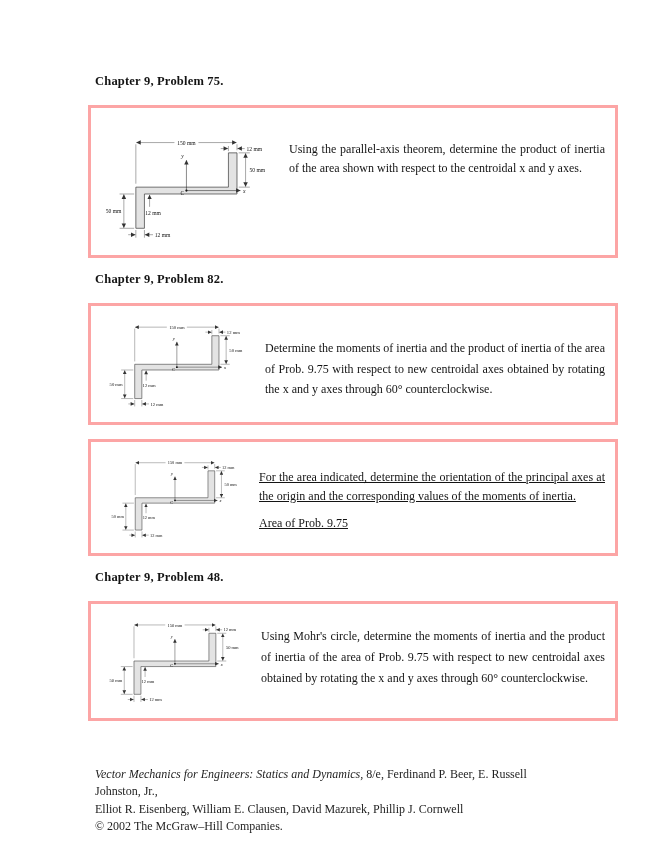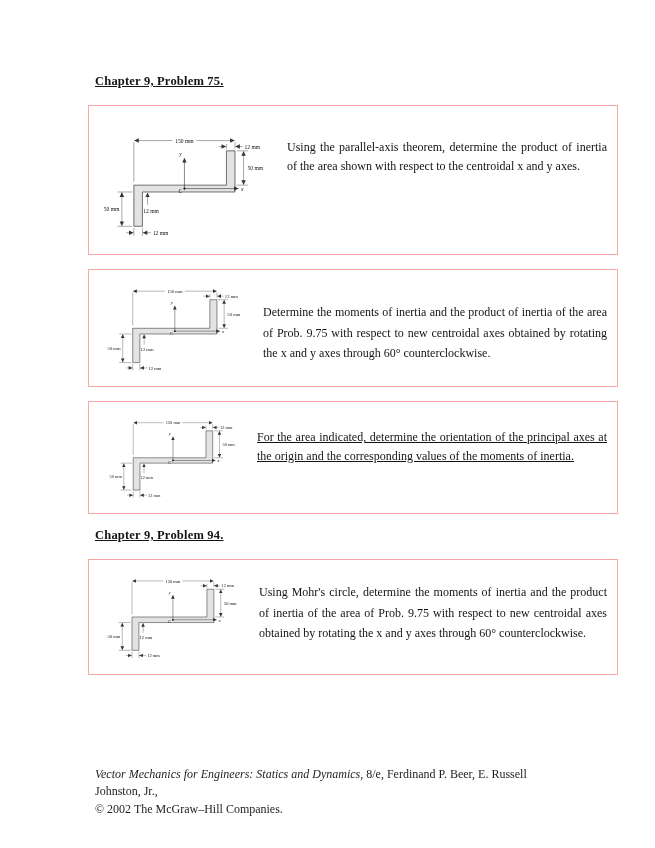--- a/index.html
+++ b/index.html
@@ -5,24 +5,24 @@
   * { margin:0; padding:0; box-sizing:border-box; }
   html,body { background:#ffffff; }
   .page {
     position:relative; width:655px; height:848px; background:#ffffff;
     font-family:"Liberation Serif", serif; color:#141414; overflow:hidden;
   }
   .content { position:absolute; left:88px; top:74px; width:530px; }
 
   .prob { margin-bottom:14px; }
   .prob-heading {
-    font-size:12.5px; font-weight:bold; margin:0 0 16px 7px; letter-spacing:0.2px;text-decoration:underline;
+    font-size:12.5px; font-weight:bold; margin:0 0 16px 7px; letter-spacing:0.2px;
   }
   .prob-box {
-    border:1px solid #fca5a5; background:#ffffff;
+    border:3px solid #fca5a5; background:#ffffff;
     display:flex; align-items:flex-start; padding:8px 10px 8px 8px;
   }
   .prob-0 .prob-box { min-height:150px; }
   .prob-1 .prob-box { min-height:114px; }
   .prob-2 .prob-box { min-height:105px; }
   .prob-3 .prob-box { min-height:110px; }
 
   .fig-slot { flex:0 0 auto; }
   .prob-0 .fig-slot { width:168px; margin:18px 0 0 6px; }
   .prob-1 .fig-slot { width:140px; margin:6px 0 0 10px; }
@@ -110,20 +110,21 @@
   </svg>
 </div>
         <div class="prob-textcol">
           <p class="prob-text">Using the parallel-axis theorem, determine the product of inertia of the area shown with respect to the centroidal x and y axes.</p>
           <p class="prob-note"></p>
         </div>
       </div>
     </section>
 
     <section class="prob prob-1">
+      <h2 class="prob-heading">Chapter 9, Problem 82.</h2>
       <div class="prob-box">
         <div class="fig-slot">
   <svg viewBox="0 0 196 132" xmlns="http://www.w3.org/2000/svg">
     <defs>
       <marker id="arr" markerWidth="6" markerHeight="6" refX="5.4" refY="3" orient="auto" markerUnits="userSpaceOnUse">
         <path d="M0.3,0.4 L5.6,3 L0.3,5.6 Z" fill="#333"></path>
       </marker>
     </defs>
 
     <path class="shape" d="M36,62 H144 V22 H154 V70 H46 V110 H36 Z"></path>
@@ -222,26 +223,27 @@
     <line class="axis" x1="95" y1="66" x2="95" y2="30.6" marker-end="url(#arr)"></line>
     <line class="axis" x1="95" y1="66" x2="158" y2="66" marker-end="url(#arr)"></line>
     <circle cx="95" cy="66" r="1.3" fill="#111"></circle>
     <text x="92" y="28.5" text-anchor="end" class="it">y</text>
     <text x="161" y="68.6" class="it">x</text>
     <text x="92.5" y="71" text-anchor="end">C</text>
   </svg>
 </div>
         <div class="prob-textcol">
           <p class="prob-text">For the area indicated, determine the orientation of the principal axes at the origin and the corresponding values of the moments of inertia.</p>
+          <p class="prob-note">Area of Prob. 9.75</p>
         </div>
       </div>
     </section>
 
     <section class="prob prob-3">
-      <h2 class="prob-heading">Chapter 9, Problem 94.</h2>
+      <h2 class="prob-heading">Chapter 9, Problem 48.</h2>
       <div class="prob-box">
         <div class="fig-slot">
   <svg viewBox="0 0 196 132" xmlns="http://www.w3.org/2000/svg">
     <defs>
       <marker id="arr" markerWidth="6" markerHeight="6" refX="5.4" refY="3" orient="auto" markerUnits="userSpaceOnUse">
         <path d="M0.3,0.4 L5.6,3 L0.3,5.6 Z" fill="#333"></path>
       </marker>
     </defs>
 
     <path class="shape" d="M36,62 H144 V22 H154 V70 H46 V110 H36 Z"></path>
@@ -292,15 +294,16 @@
         </div>
       </div>
     </section>
 
   </div>
 
   <div class="footer">
     <div>
       <span class="it">Vector Mechanics for Engineers: Statics and Dynamics</span><span>, 8/e, Ferdinand P. Beer, E. Russell Johnston, Jr.,</span>
     </div>
+    <div>Elliot R. Eisenberg, William E. Clausen, David Mazurek, Phillip J. Cornwell</div>
     <div>© 2002 The McGraw–Hill Companies.</div>
   </div>
 </div>
 
 </body></html>

